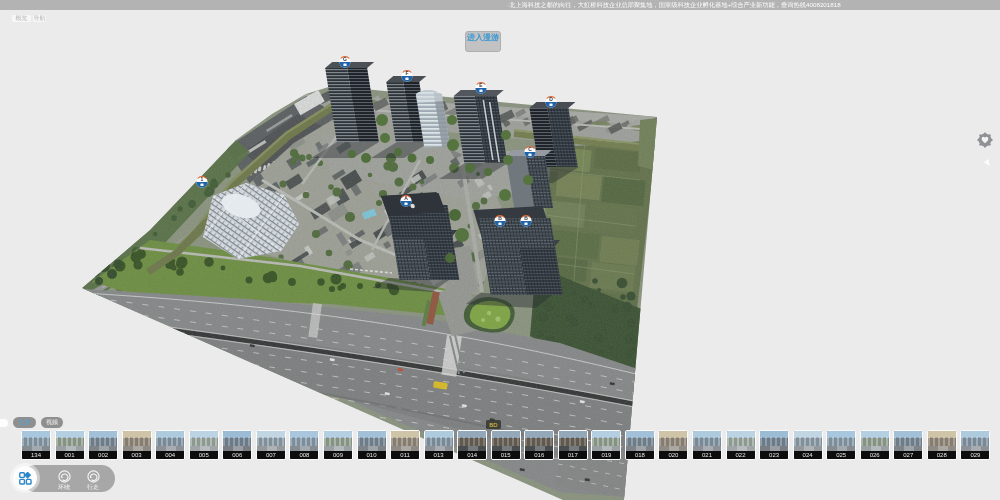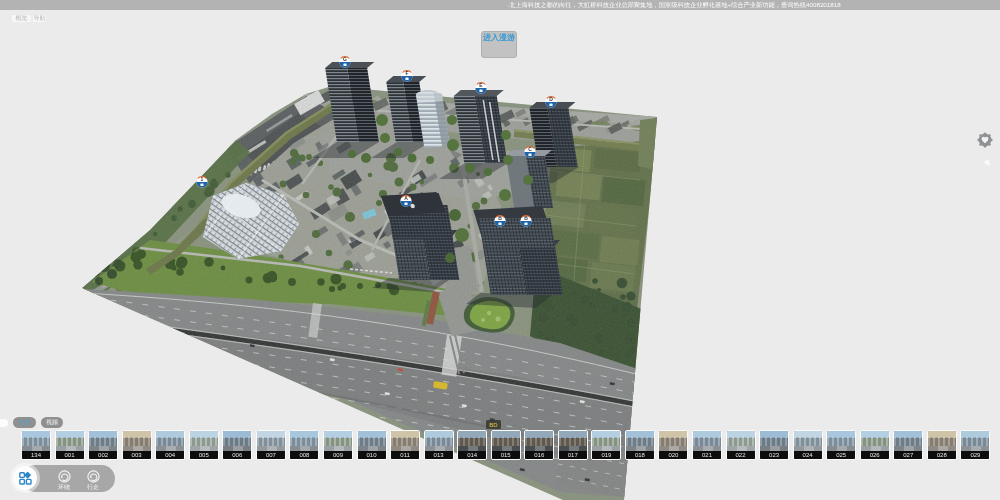--- a/index.html
+++ b/index.html
@@ -2,21 +2,21 @@
 <html><head><meta charset="utf-8"><title>map</title>
 <style>
 html,body{margin:0;padding:0;}
 body{width:1000px;height:500px;overflow:hidden;background:#ebebeb;
   font-family:"Liberation Sans",sans-serif;position:relative;}
 #topbar{position:absolute;left:0;top:0;width:1000px;height:10px;background:#b3b3b3;}
 #topbar span{position:absolute;left:507px;top:1px;font-size:8px;color:#fdfdfd;
   white-space:nowrap;transform:scale(0.78);transform-origin:0 0;}
 .tpill{position:absolute;background:#f7f7f7;border-radius:2px;color:#b5b5b5;
   font-size:6px;line-height:7px;text-align:center;overflow:hidden;}
-#roambtn{position:absolute;left:481px;top:31px;width:36px;height:27px;
+#roambtn{position:absolute;left:465px;top:31px;width:36px;height:21px;
   background:#c2c2c2;border:1px solid #aeaeae;border-radius:3px;box-sizing:border-box;
   color:#3898d4;font-size:8px;font-weight:bold;line-height:11px;text-align:center;}
 .bpill{position:absolute;top:417px;height:11px;background:#8f8f8f;border-radius:6px;
   font-size:6px;line-height:11px;text-align:center;}
 #bp1{left:13px;width:23px;color:#4aa7dc;}
 #bp2{left:41px;width:22px;color:#f2f2f2;}
 #bp0{position:absolute;left:-4px;top:419px;width:12px;height:8px;background:#fdfdfd;border-radius:4px;}
 .th{position:absolute;top:430px;width:30px;height:30px;border:1px solid #fbfbfb;
   border-radius:2px;box-sizing:border-box;overflow:hidden;background:#888;}
 .th .lb{position:absolute;left:0;bottom:0;width:100%;height:8px;background:#0d0d0d;

